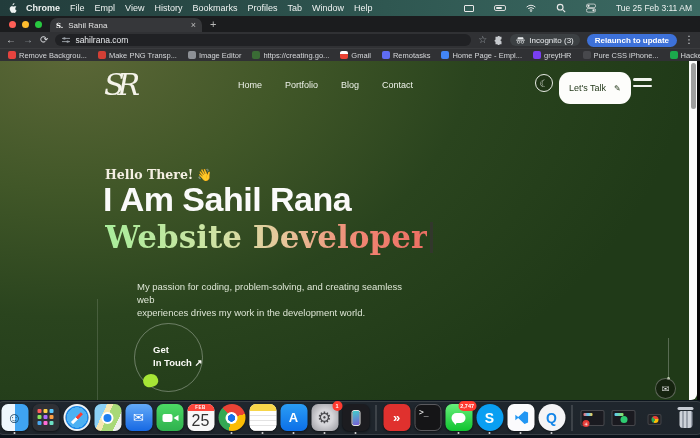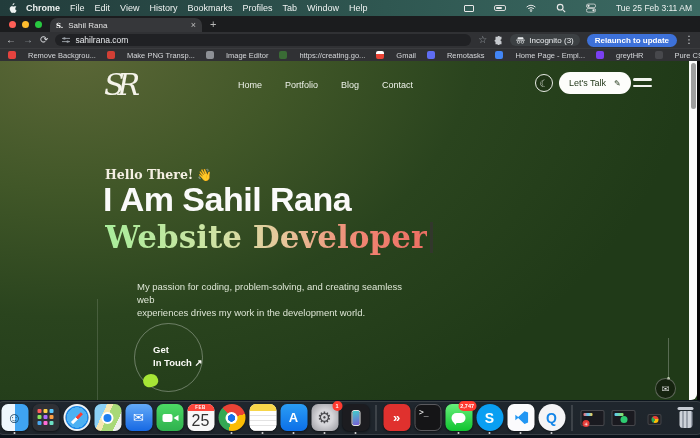--- a/index.html
+++ b/index.html
@@ -49,21 +49,21 @@
     gap:4px; padding:0 6px; color:#e8eaed; font-size:8px; white-space:nowrap; }
   .relaunch { height:13px; background:#3d71d9; border-radius:7px; display:flex; align-items:center;
     padding:0 8px; color:#ffffff; font-size:8px; font-weight:bold; white-space:nowrap; }
   .incog-svg { width:9px; height:9px; }
   .puzzle-svg { width:9px; height:9px; }
 
   
   .bookmarks { position:absolute; top:48px; left:0; right:0; height:13px; background:#303134;
     border-top:1px solid #3a3b3e; display:flex; align-items:center; padding:0 8px; gap:11px;
     color:#d5d7da; font-size:7.5px; }
-  .bm { display:flex; align-items:center; gap:12px; white-space:nowrap; }
+  .bm { display:flex; align-items:center; gap:3px; white-space:nowrap; }
   .bm .fv { width:8px; height:8px; border-radius:2px; flex:none; }
   .fv1{background:#e5433f;} .fv2{background:#d23f35;} .fv3{background:#8d9095;}
   .fv4{background:#3a6b35;} .fv5{background:linear-gradient(180deg,#fff 35%,#ea4335 35%);}
   .fv6{background:#5f6df2;} .fv7{background:#4285f4;} .fv8{background:#7a3ff2;border-radius:50%;}
   .fv9{background:#47484c;} .fv10{background:#1ba94c;}
   .bm-sep { width:1px; height:9px; background:#55575b; }
 
   
   .site { position:absolute; top:61px; left:0; width:700px; height:339px; overflow:hidden;
     background:radial-gradient(ellipse 620px 420px at 10% -5%, #5d6838 0%, #415728 35%, #2a441e 65%, #203a18 100%); }
@@ -73,21 +73,21 @@
   .scrollthumb { position:absolute; top:2px; left:1.5px; width:5px; height:46px; background:#9e9e9e; border-radius:3px; }
 
   .site-logo { position:absolute; left:104px; top:6px; color:#f5f3ea;
     font-family:"DejaVu Serif", serif; font-style:italic; font-size:30px; letter-spacing:-7px; }
   .site-nav { position:absolute; left:238px; top:19px; display:flex; gap:23px;
     color:#eef2ea; font-size:9px; }
   .moon-btn { position:absolute; left:535px; top:13px; width:18px; height:18px; border-radius:50%;
     border:1px solid #e9ece6; display:flex; align-items:center; justify-content:center;
     color:#f2f2ee; font-size:10px; background:rgba(0,0,0,0.18); }
   .talk-btn { position:absolute; left:559px; top:11px; height:22px; background:#fdfdfb;
-    border-radius:11px; display:flex; align-items:center; gap:8px; padding:6px 10px;
+    border-radius:11px; display:flex; align-items:center; gap:8px; padding:16px 10px;
     color:#253a1c; font-size:9px; }
   .talk-btn .pen { font-size:8px; }
   .hamburger { position:absolute; left:633px; top:17px; width:19px; }
   .hamburger span { display:block; height:2.5px; background:#f2f4ef; border-radius:2px; margin-bottom:4px; }
 
   .hero-greet { position:absolute; left:105px; top:106px; color:#f4efe2;
     font-family:"DejaVu Serif", serif; font-weight:bold; font-size:12.5px; }
   .hero-greet .wave { font-size:12px; }
   .hero-title { position:absolute; left:103px; top:119px; color:#fafafa; font-weight:bold;
     font-size:34px; letter-spacing:-0.5px; }
@@ -194,21 +194,21 @@
 <body>
 
 <div class="screen">
 
   <div class="menubar">
     <svg class="apple-svg" viewBox="0 0 16 18">
         <path fill="#eef2f1" d="M11.5 0c.1 1-.3 2-.9 2.8-.6.7-1.7 1.3-2.6 1.2-.1-1 .4-2 .9-2.6C9.6.7 10.7.1 11.5 0zM14.7 6.2c-1.4-.8-3-.6-4 0-.5.3-1 .3-1.6 0-1.2-.7-2.7-.8-4 .1C3.2 7.6 2.5 10 3.3 12.6c.6 1.9 1.7 3.8 3.1 4.9.6.5 1.3.5 2 .2.8-.4 1.6-.4 2.4 0 .7.3 1.4.3 2-.2 1.1-.9 2-2.3 2.6-3.8-1.6-.7-2.5-2-2.4-3.7.1-1.5.8-2.6 1.7-3.3z"></path>
       </svg>
     <span class="mb-item bold">Chrome</span>
     <span class="mb-item">File</span>
-    <span class="mb-item">Edit</span>
+    <span class="mb-item">Empl</span>
     <span class="mb-item">View</span>
     <span class="mb-item">History</span>
     <span class="mb-item">Bookmarks</span>
     <span class="mb-item">Profiles</span>
     <span class="mb-item">Tab</span>
     <span class="mb-item">Window</span>
     <span class="mb-item">Help</span>
     <span class="mb-right">
       <span class="st-display"></span>
       <span class="st-batt"></span>

